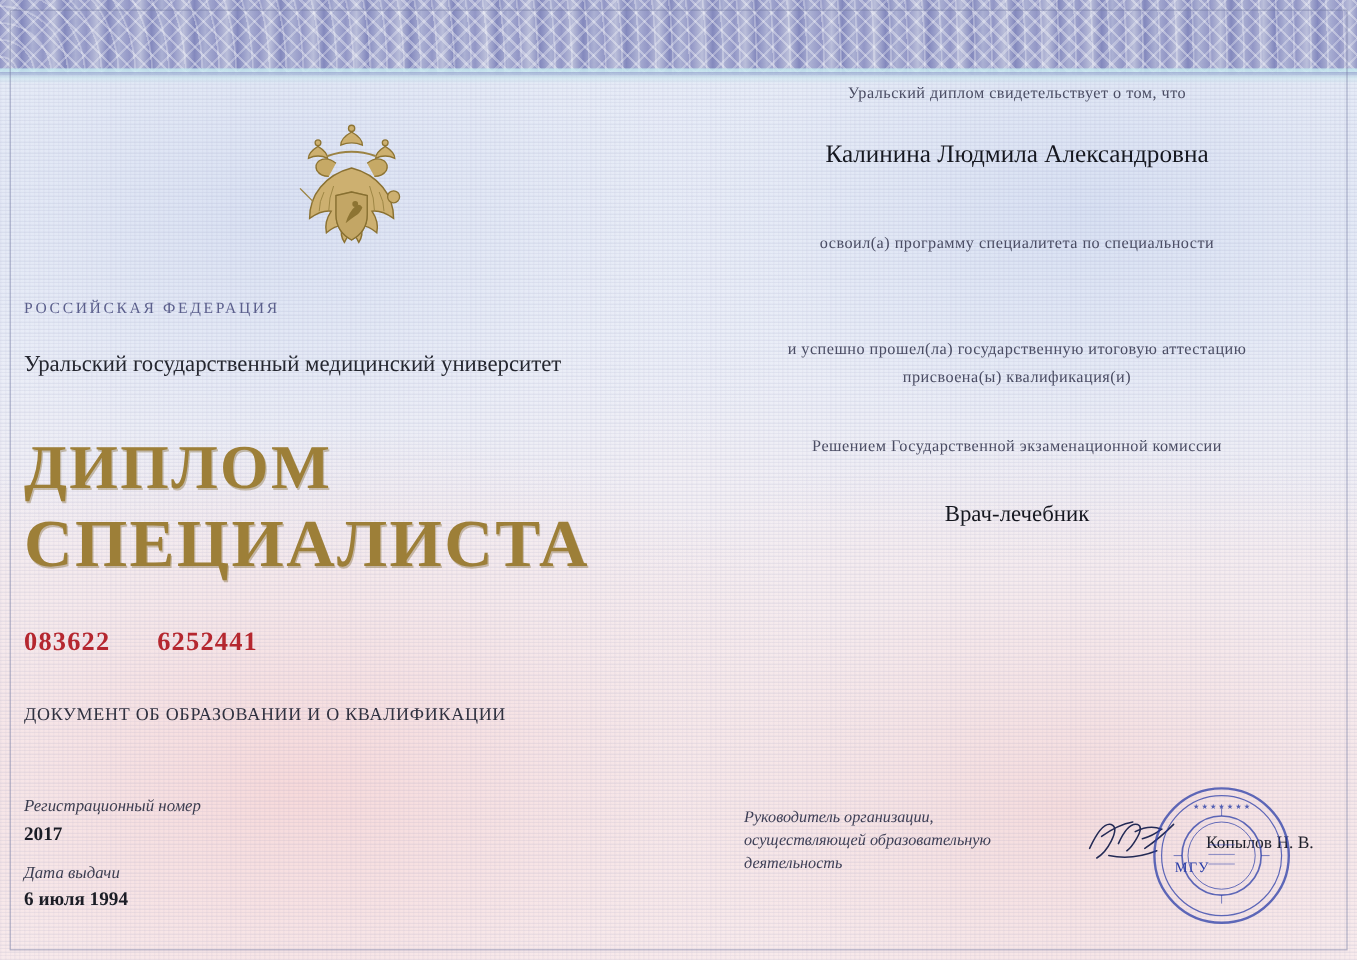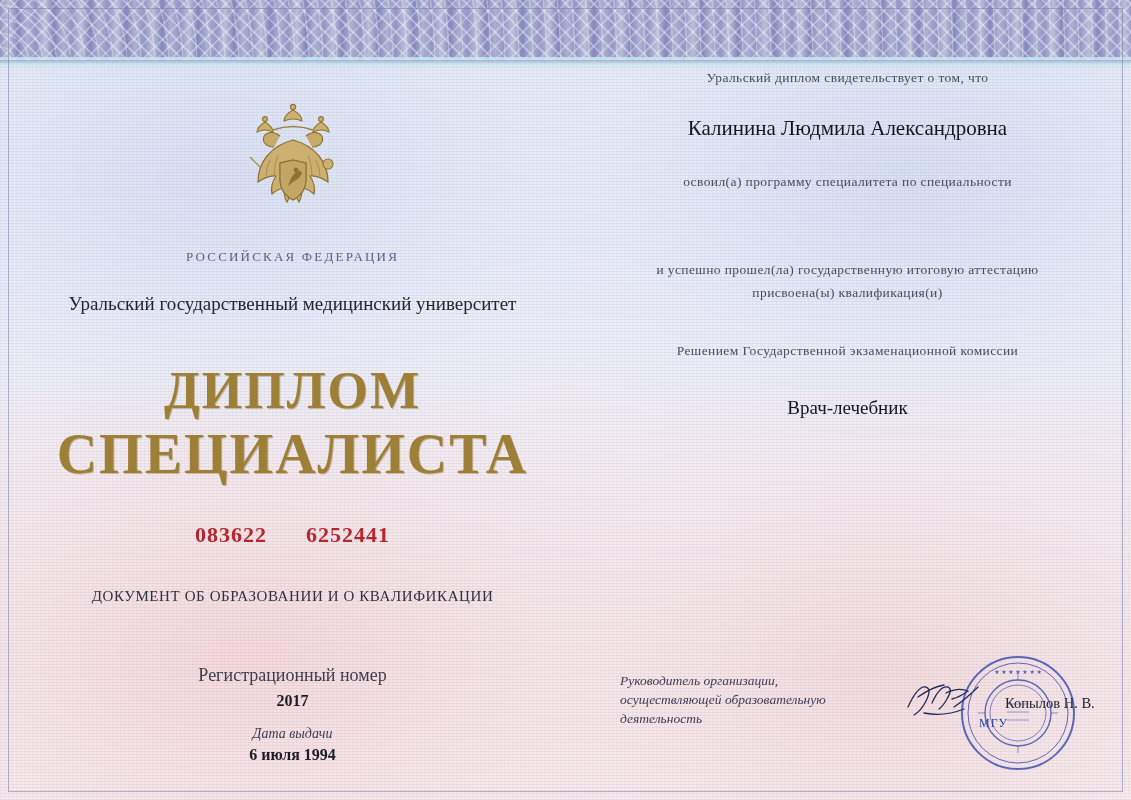--- a/index.html
+++ b/index.html
@@ -73,21 +73,21 @@
     background: linear-gradient(180deg, #bfe6ee 0%, #d8f0f4 100%);
     opacity: .85;
   }
 
   .col-left {
     position: absolute;
     left: 20px;
     top: 70px;
     width: 545px;
     height: 720px;
-    text-align: center;
+    text-align: left;
   }
   .col-right {
     position: absolute;
     left: 580px;
     top: 70px;
     width: 535px;
     height: 720px;
     text-align: center;
   }
 
@@ -146,21 +146,22 @@
   #doc-kind {
     margin-top: 40px;
     font-size: 15px;
     letter-spacing: 0.6px;
     color: #2f3140;
   }
   #reg-block {
     margin-top: 60px;
   }
   #reg-block .cap {
-    font-size: 18px;
+    font-size: 14px;
+    font-style: italic;
     color: #3b3d50;
   }
   #reg-block .val {
     font-size: 16px;
     font-weight: bold;
     color: #1b1d26;
     margin-top: 6px;
   }
   #reg-block .cap2 {
     font-size: 14px;
@@ -179,21 +180,21 @@
   .r-caption {
     font-size: 13.5px;
     color: #4a4c63;
     letter-spacing: 0.4px;
   }
   #holder-name {
     margin-top: 30px;
     font-size: 21px;
     color: #15171f;
   }
-  #program-caption { margin-top: 33px; }
+  #program-caption { margin-top: 54px; }
   #program-name {
     margin-top: 36px;
     font-size: 19px;
     color: #15171f;
   }
   #gia-line { margin-top: 72px; }
   #decision-line1 { margin-top: 42px; }
   #decision-line2 { margin-top: 7px; }
   #qualification {
     margin-top: 38px;

